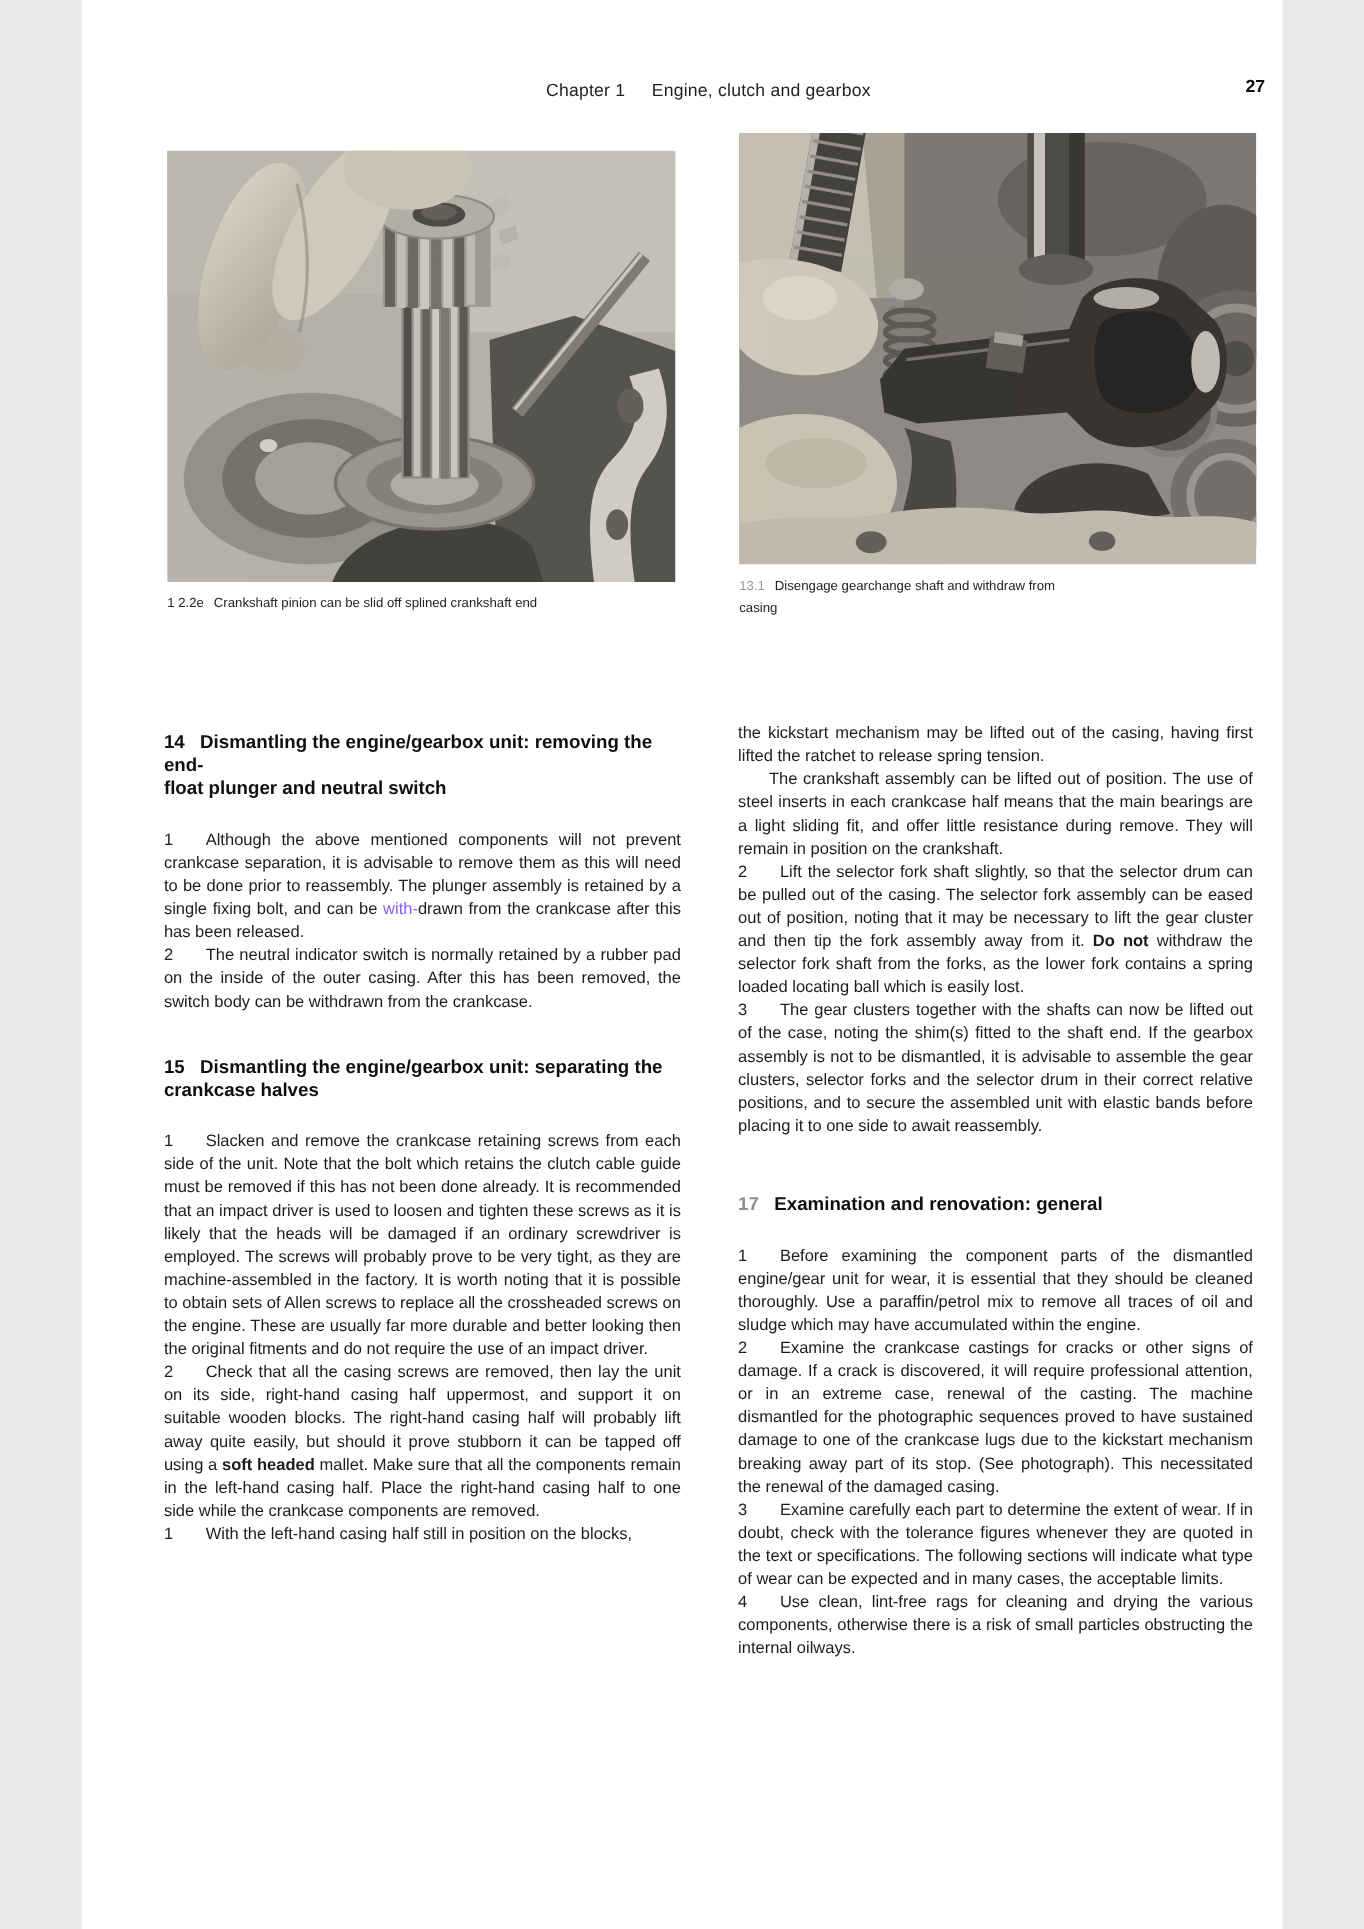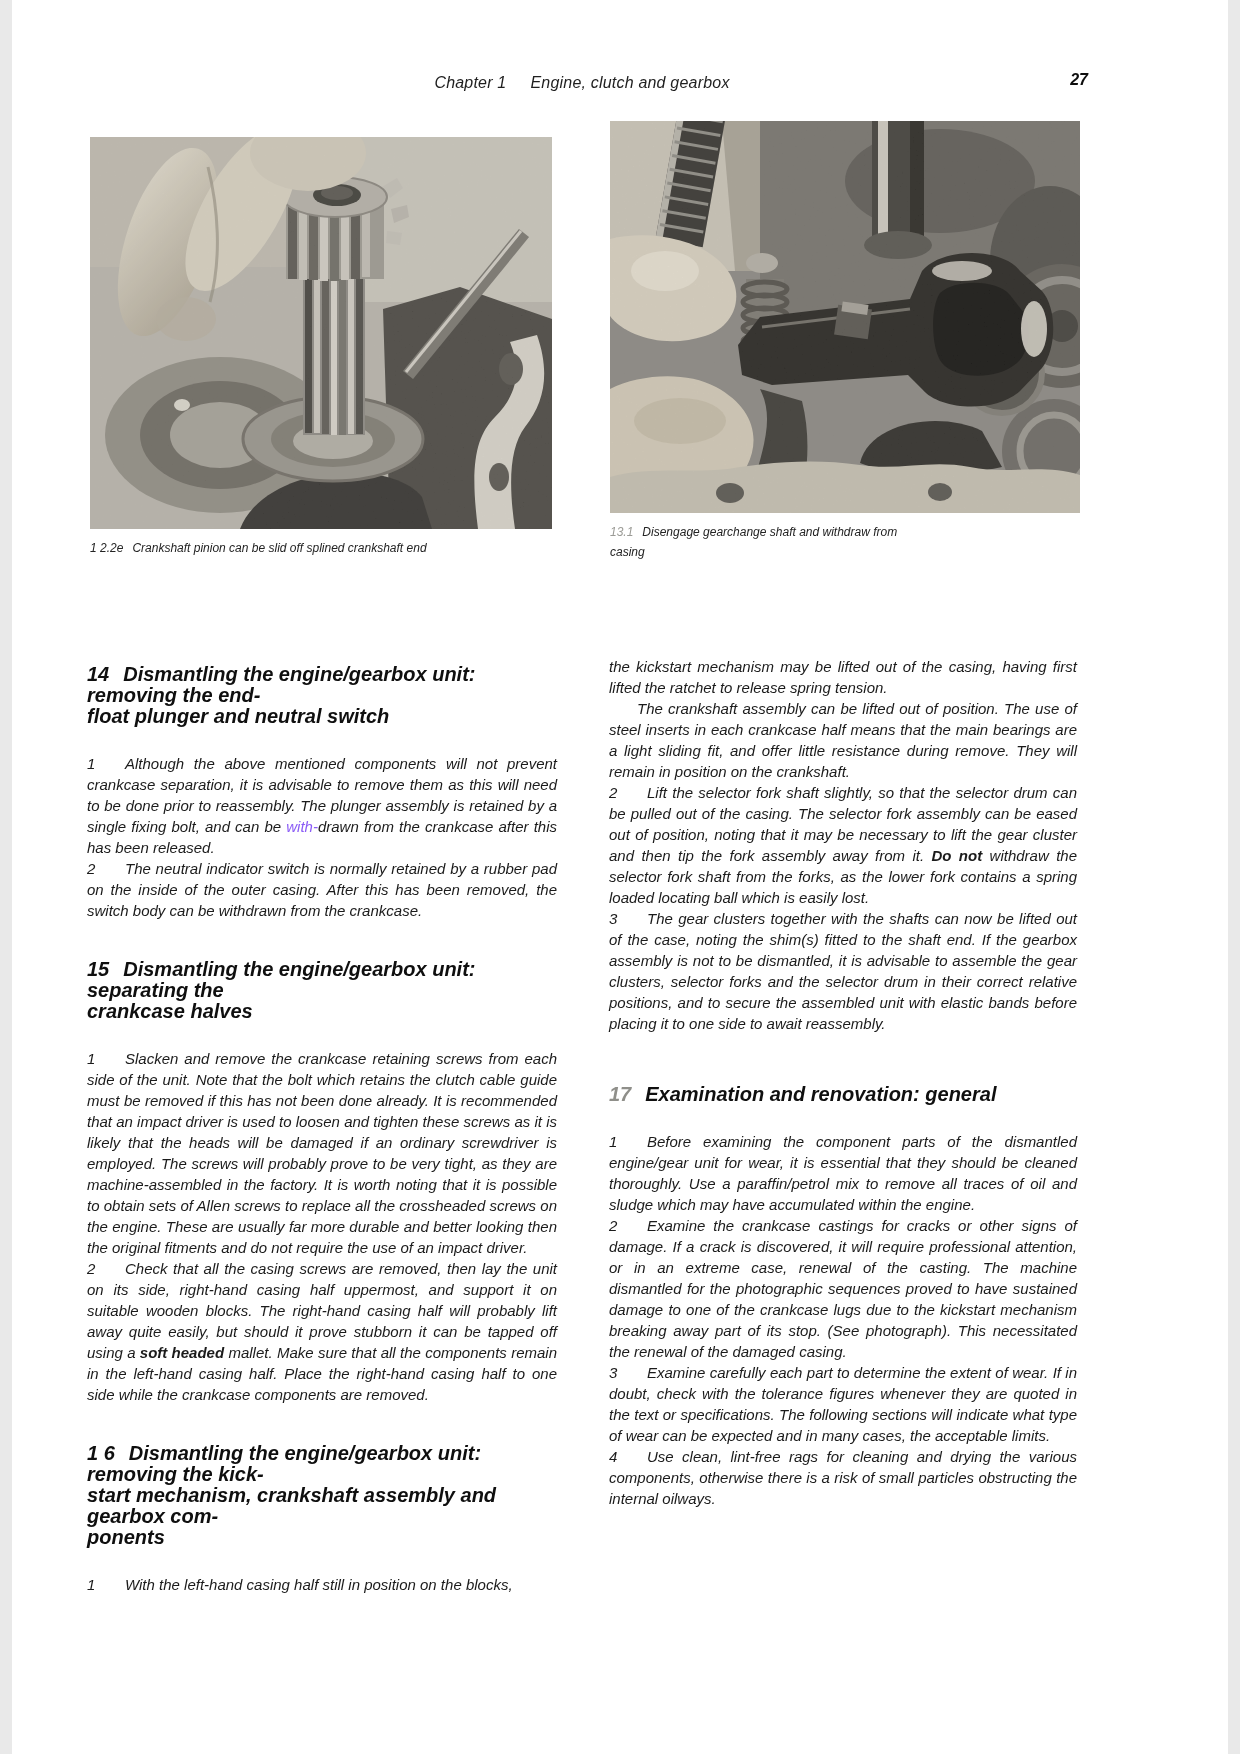--- a/index.html
+++ b/index.html
@@ -1,17 +1,17 @@
 <!DOCTYPE html>
 <html><head>
 <meta charset="utf-8">
 <style>
   html,body{margin:0;padding:0;background:#e9e9e9;}
-  .page{position:relative;width:1216px;height:1754px;margin:0 auto;background:#ffffff;
-        font-family:"Liberation Sans",sans-serif;color:#1b1b1b;overflow:hidden;font-style:italic;}
+  .page{position:relative;width:1092px;height:1754px;margin:0 auto;background:#ffffff;
+        font-family:"Liberation Sans",sans-serif;color:#1b1b1b;overflow:hidden;}
 
   
   .page-header{position:absolute;left:75px;top:74px;width:990px;text-align:center;
                font-size:16px;color:#1f1f1f;letter-spacing:.2px;}
   .chapter-label{margin-right:24px;}
   .page-number{position:absolute;left:1010px;top:71px;width:66px;text-align:right;
                font-weight:bold;font-size:16px;color:#0e0e0e;}
 
   
   .figure{position:absolute;}
@@ -20,21 +20,21 @@
   .photo{display:block;line-height:0;}
   .caption{margin-top:9px;font-size:12px;line-height:20px;color:#232323;}
   .cap-text{white-space:pre-line;}
   .cap-num{margin-right:9px;}
   .cap-num.gray{color:#9b9b96;}
 
   
   .col{position:absolute;font-size:15px;line-height:21px;text-align:justify;color:#1b1b1b;}
   .col-left{left:75px;top:664px;width:470px;}
   .col-right{left:597px;top:656px;width:468px;}
-  .sec-heading{font-size:20px;line-height:21px;font-weight:bold;color:#0f0f0f;
+  .sec-heading{font-size:17px;line-height:21px;font-weight:bold;color:#0f0f0f;
                margin:38px 0 26px 0;text-align:left;}
   .col .sec-heading:first-child{margin-top:0;}
   .col-right .sec-heading{margin-top:50px;}
   .htext{white-space:pre-line;}
   .hnum{margin-right:14px;}
   .hnum.gray{color:#8f8f8a;}
   .para{margin:0;}
   .para.indent{text-indent:28px;}
   .pnum{display:inline-block;width:38px;text-indent:0;}
   .gray-text{color:#8b5cf6;}
@@ -198,23 +198,20 @@
 
   <div class="col col-left" id="col-left">
       <h2 class="sec-heading"><span class="hnum">14</span><span class="htext">Dismantling the engine/gearbox unit: removing the end-
 float plunger and neutral switch</span></h2>
       <p class="para"><span class="pnum">1</span><span>Although the above mentioned components will not prevent crankcase separation, it is advisable to remove them as this will need to be done prior to reassembly. The plunger assembly is retained by a single fixing bolt, and can be </span><span class="gray-text">with-</span><span>drawn from the crankcase after this has been released.</span></p>
       <p class="para"><span class="pnum">2</span><span>The neutral indicator switch is normally retained by a rubber pad on the inside of the outer casing. After this has been removed, the switch body can be withdrawn from the crankcase.</span></p>
       <h2 class="sec-heading"><span class="hnum">15</span><span class="htext">Dismantling the engine/gearbox unit: separating the
 crankcase halves</span></h2>
       <p class="para"><span class="pnum">1</span><span>Slacken and remove the crankcase retaining screws from each side of the unit. Note that the bolt which retains the clutch cable guide must be removed if this has not been done already. It is recommended that an impact driver is used to loosen and tighten these screws as it is likely that the heads will be damaged if an ordinary screwdriver is employed. The screws will probably prove to be very tight, as they are machine-assembled in the factory. It is worth noting that it is possible to obtain sets of Allen screws to replace all the crossheaded screws on the engine. These are usually far more durable and better looking then the original fitments and do not require the use of an impact driver.</span></p>
       <p class="para"><span class="pnum">2</span><span>Check that all the casing screws are removed, then lay the unit on its side, right-hand casing half uppermost, and support it on suitable wooden blocks. The right-hand casing half will probably lift away quite easily, but should it prove stubborn it can be tapped off using a </span><strong>soft headed</strong><span> mallet. Make sure that all the components remain in the left-hand casing half. Place the right-hand casing half to one side while the crankcase components are removed.</span></p>
-      <h2 class="sec-heading"><span class="hnum">1 6</span><span class="htext">Dismantling the engine/gearbox unit: removing the kick-
-start mechanism, crankshaft assembly and gearbox com-
-ponents</span></h2>
       <p class="para"><span class="pnum">1</span><span>With the left-hand casing half still in position on the blocks,</span></p>
     </div>
   <div class="col col-right" id="col-right">
       <p class="para"><span>the kickstart mechanism may be lifted out of the casing, having first lifted the ratchet to release spring tension.</span></p>
       <p class="para indent"><span>The crankshaft assembly can be lifted out of position. The use of steel inserts in each crankcase half means that the main bearings are a light sliding fit, and offer little resistance during remove. They will remain in position on the crankshaft.</span></p>
       <p class="para"><span class="pnum">2</span><span>Lift the selector fork shaft slightly, so that the selector drum can be pulled out of the casing. The selector fork assembly can be eased out of position, noting that it may be necessary to lift the gear cluster and then tip the fork assembly away from it. </span><strong>Do not</strong><span> withdraw the selector fork shaft from the forks, as the lower fork contains a spring loaded locating ball which is easily lost.</span></p>
       <p class="para"><span class="pnum">3</span><span>The gear clusters together with the shafts can now be lifted out of the case, noting the shim(s) fitted to the shaft end. If the gearbox assembly is not to be dismantled, it is advisable to assemble the gear clusters, selector forks and the selector drum in their correct relative positions, and to secure the assembled unit with elastic bands before placing it to one side to await reassembly.</span></p>
       <h2 class="sec-heading"><span class="hnum gray">17</span><span class="htext">Examination and renovation: general</span></h2>
       <p class="para"><span class="pnum">1</span><span>Before examining the component parts of the dismantled engine/gear unit for wear, it is essential that they should be cleaned thoroughly. Use a paraffin/petrol mix to remove all traces of oil and sludge which may have accumulated within the engine.</span></p>
       <p class="para"><span class="pnum">2</span><span>Examine the crankcase castings for cracks or other signs of damage. If a crack is discovered, it will require professional attention, or in an extreme case, renewal of the casting. The machine dismantled for the photographic sequences proved to have sustained damage to one of the crankcase lugs due to the kickstart mechanism breaking away part of its stop. (See photograph). This necessitated the renewal of the damaged casing.</span></p>

